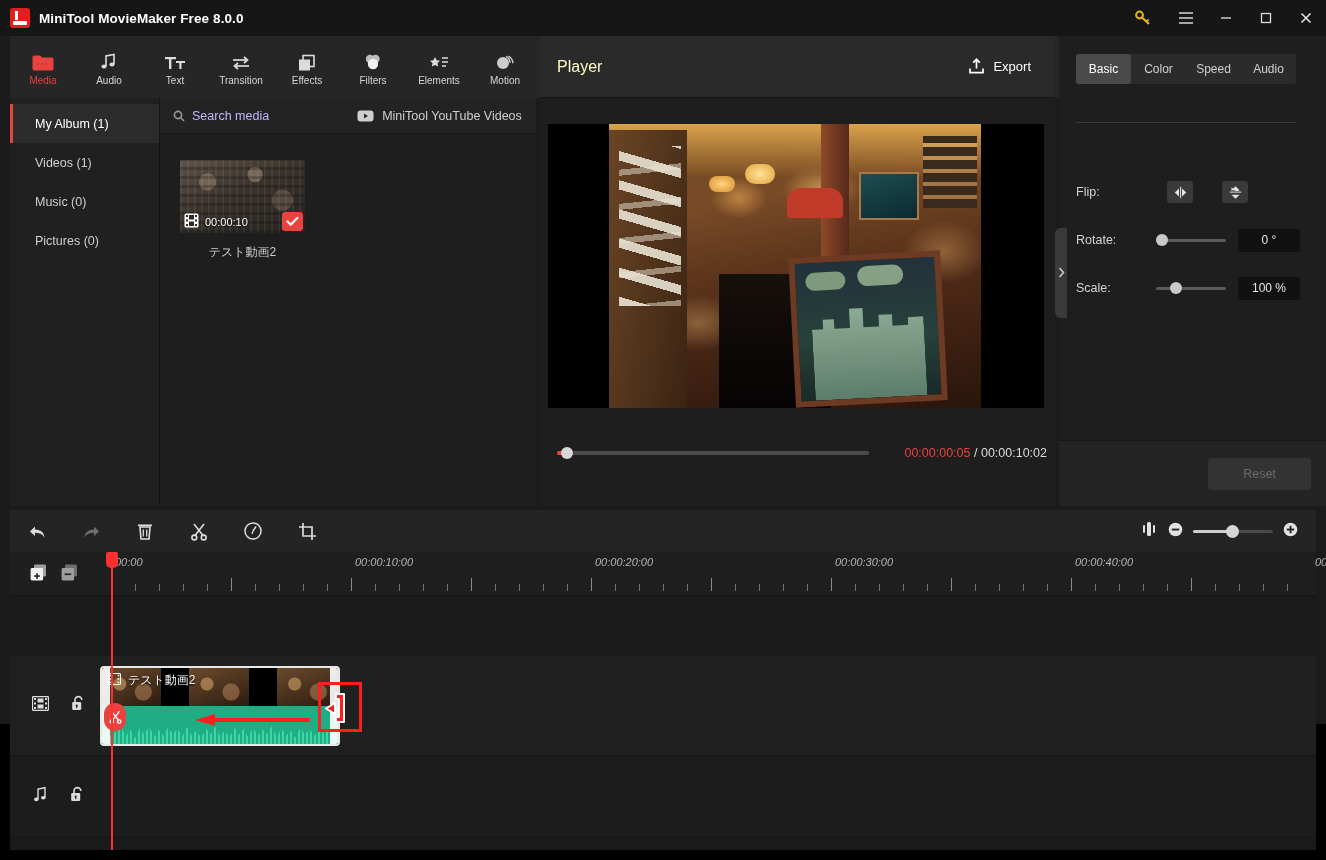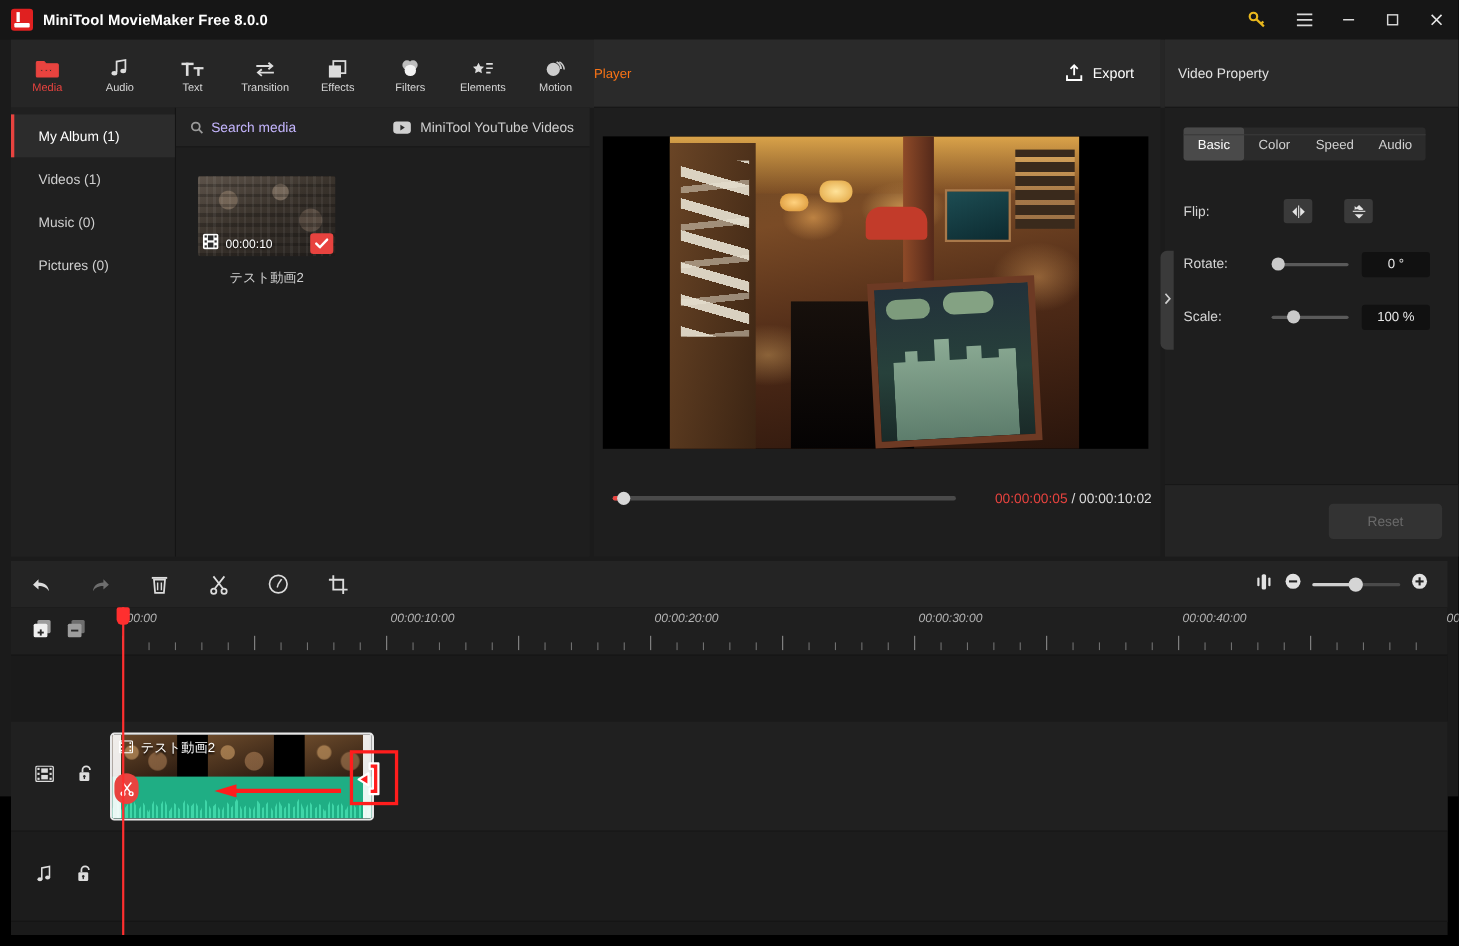--- a/index.html
+++ b/index.html
@@ -121,21 +121,21 @@
   }
 
   
   .player-panel {
     position: absolute; top: 36px; left: 540px; width: 515px; height: 470px; background: #1e1e1e;
   }
   .player-head {
     height: 62px; background: #2a2a2a; display: flex; align-items: center;
     border-bottom: 1px solid #141414;
   }
-  .player-title { font-size: 12px; color: #f97316; }
+  .player-title { margin-left: 17px; font-size: 16px; color: #fef9c3; }
   .export-btn { margin-left: auto; margin-right: 24px; display: flex; align-items: center; gap: 8px; font-size: 13px; color: #fff; }
   .stage {
     position: absolute; left: 8px; top: 88px; width: 496px; height: 284px;
     background: #000; overflow: hidden;
   }
   .stage-video {
     position: absolute; left: 61px; top: 0; width: 372px; height: 284px;
     background:
       radial-gradient(ellipse 70px 40px at 24% 70%, rgba(255,205,120,.35), transparent 70%),
       radial-gradient(ellipse 55px 35px at 57% 23%, rgba(255,200,110,.55), transparent 70%),
@@ -576,23 +576,20 @@
               <path d="M15.5 12v3.5H12"></path>
               <path d="M5 15.5H1.5V12"></path>
             </g>
             <rect x="5" y="5" width="7" height="7" fill="#e2e2e2"></rect>
           </svg>
       </div>
     </div>
   </div>
 
   <div class="prop-panel">
-    <div class="prop-head">
-      <div class="prop-title">Video Property</div>
-    </div>
     <div class="prop-tabs">
       <div class="prop-tab active">
           <span>Basic</span>
         </div>
       <div class="prop-tab">
           <span>Color</span>
         </div>
       <div class="prop-tab">
           <span>Speed</span>
         </div>

